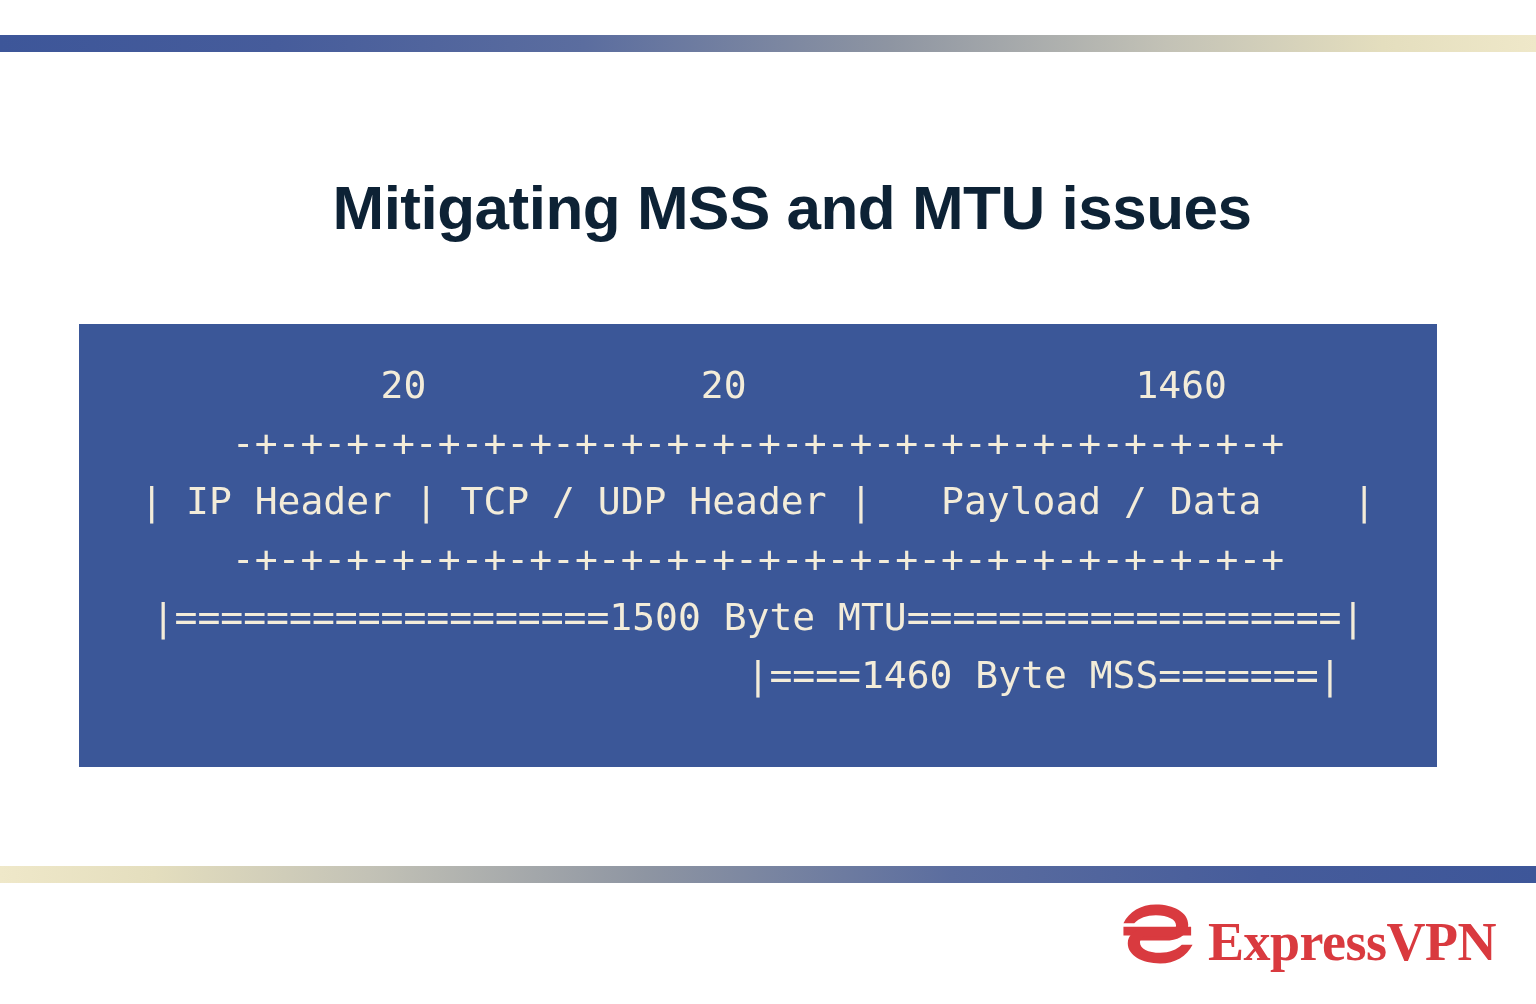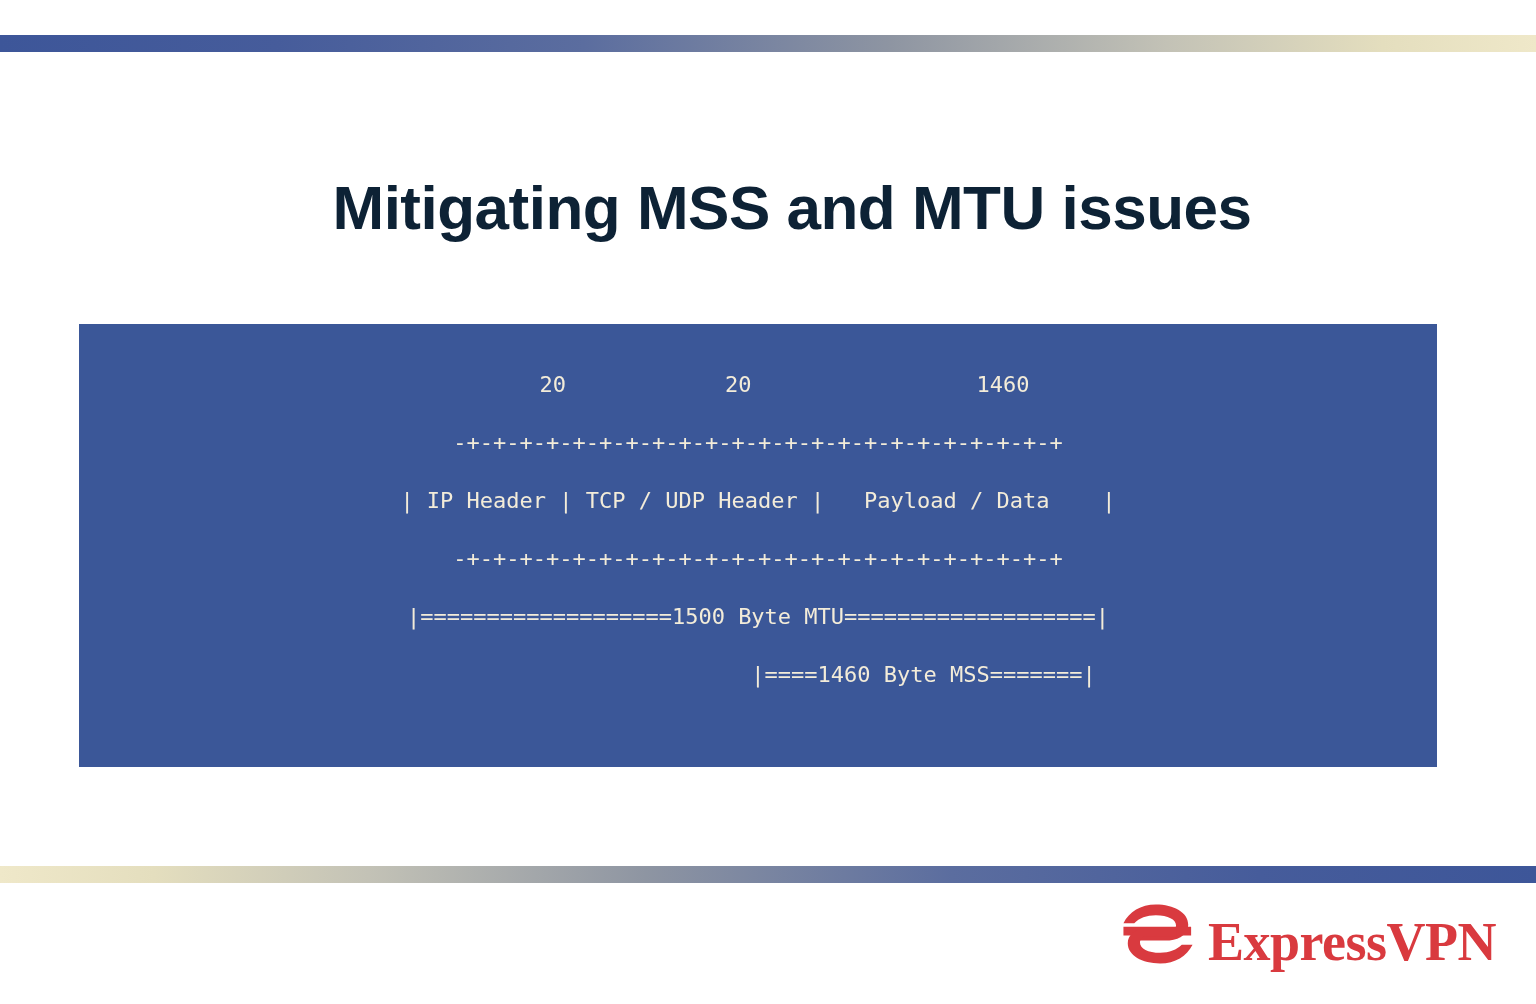--- a/index.html
+++ b/index.html
@@ -56,21 +56,21 @@
     background: #3b5798;
     overflow: hidden;
   }
   .ascii-art {
     position: absolute;
     left: 0;
     top: 32px;
     width: 100%;
     margin: 0;
     font-family: "DejaVu Sans Mono", "Liberation Mono", monospace;
-    font-size: 22px;
+    font-size: 38px;
     line-height: 58px;
     color: #f3ecd9;
     white-space: pre;
     text-align: center;
     letter-spacing: 0px;
   }
 
   
   .brand {
     position: absolute;

